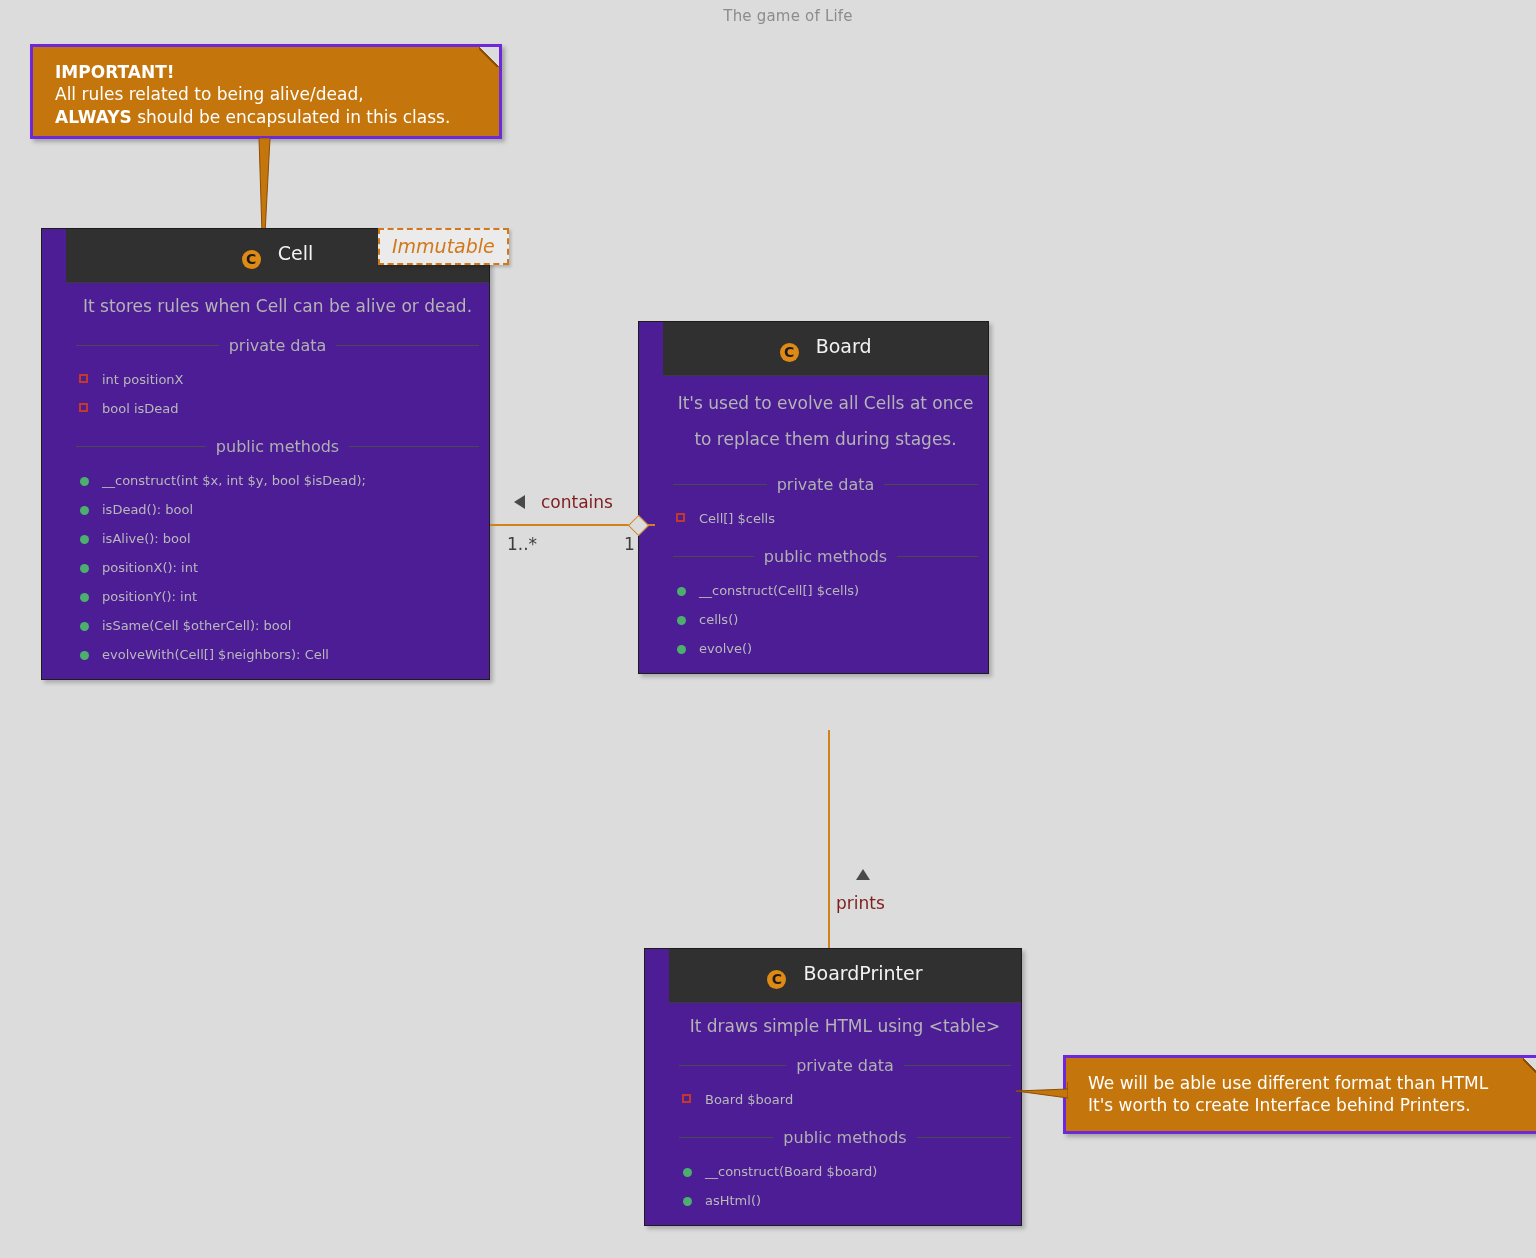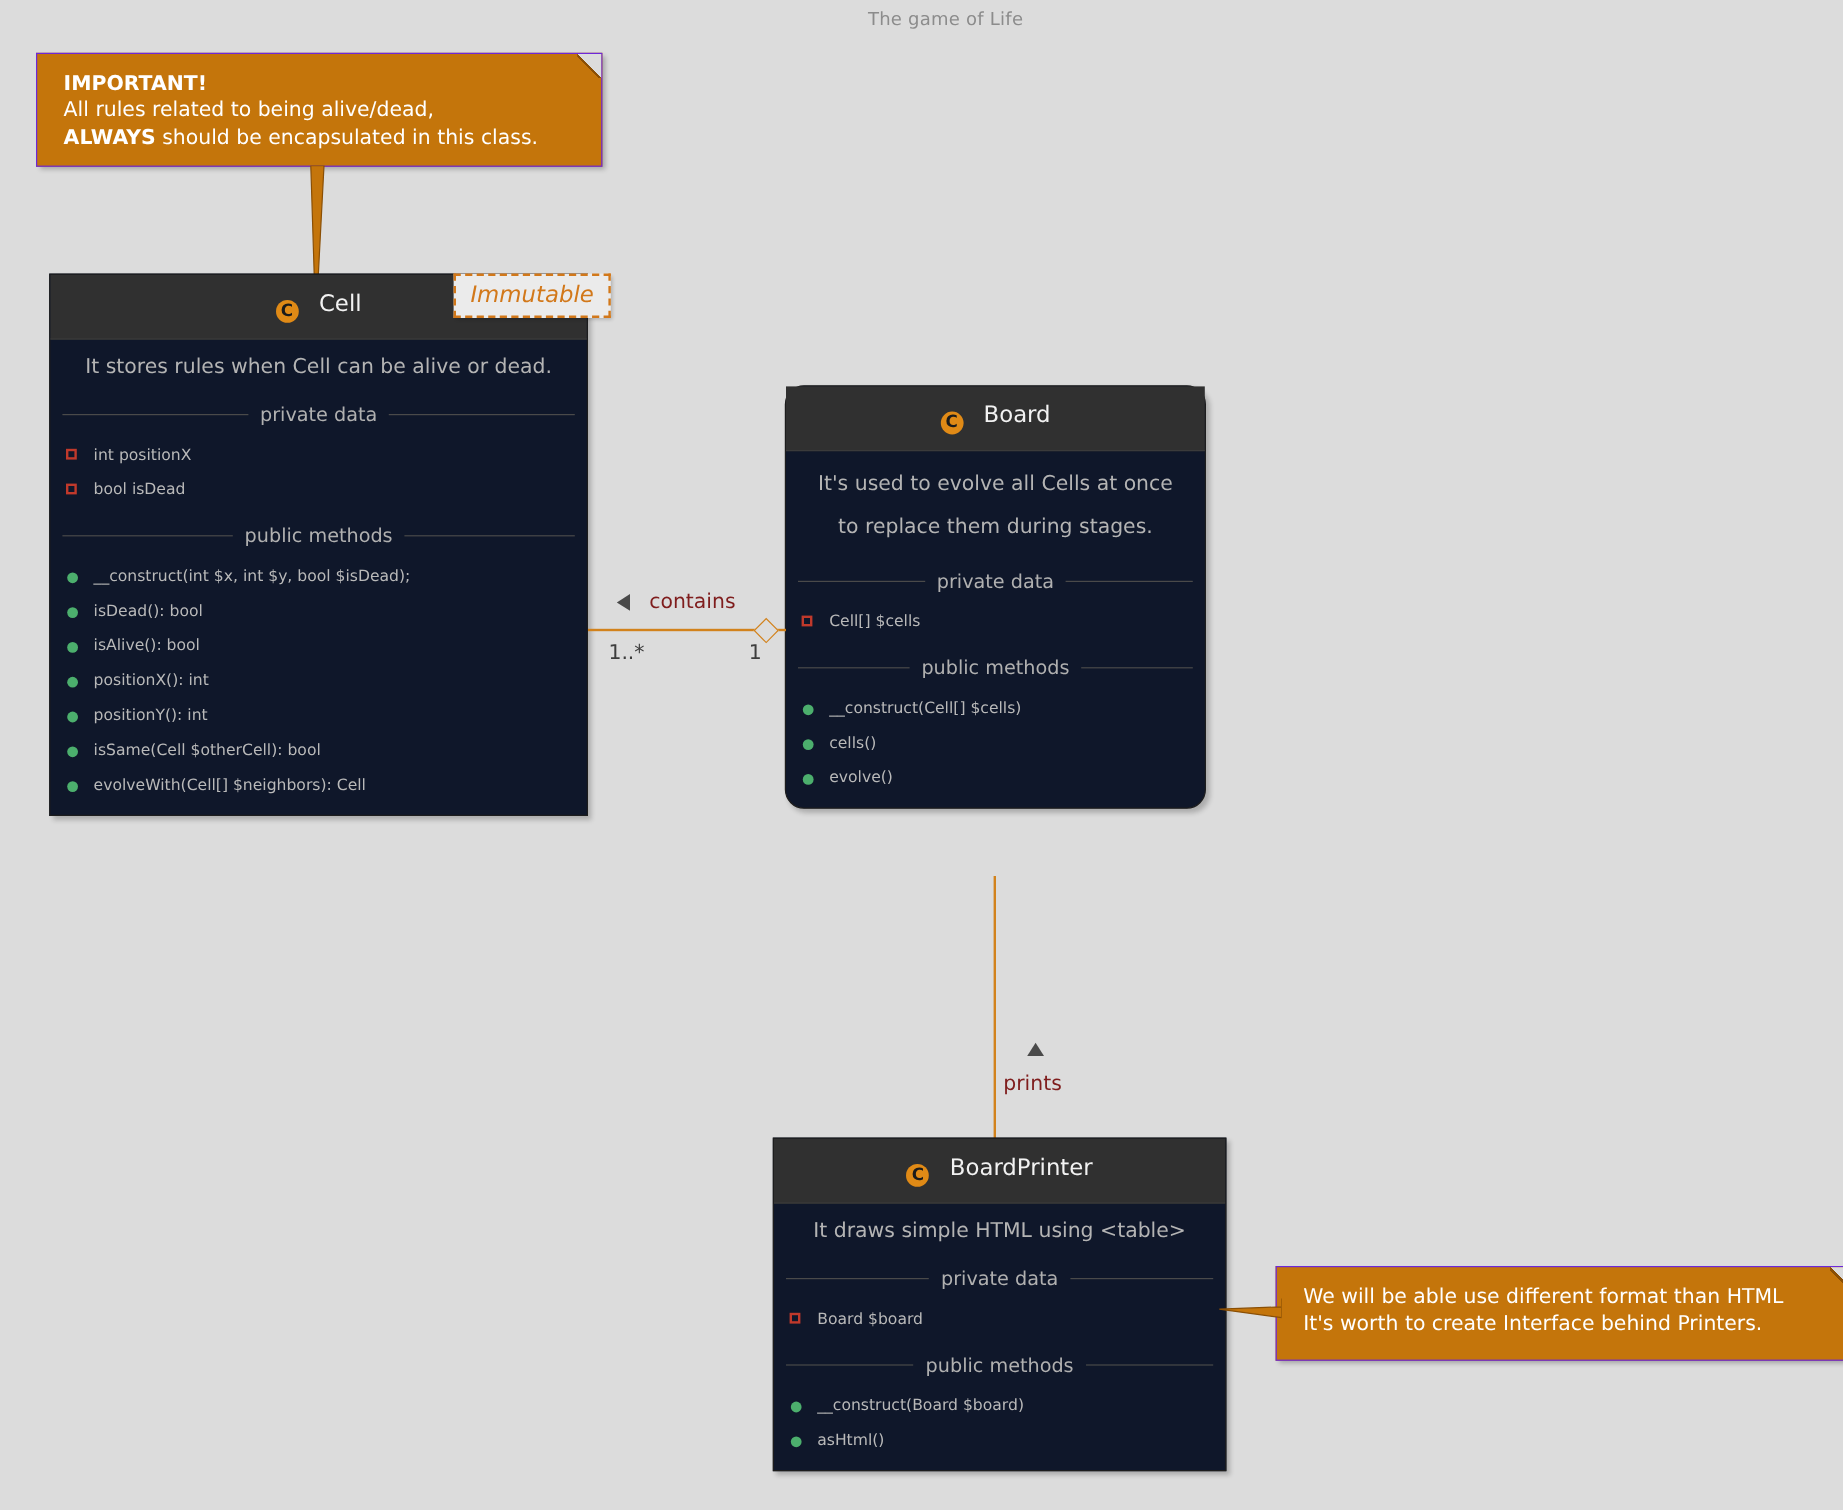--- a/index.html
+++ b/index.html
@@ -23,23 +23,24 @@
     top: 7px; left: 0; width: 1536px;
     text-align: center;
     font-size: 15px;
     color: #8c8c8c;
     letter-spacing: .2px;
   }
 
   
   .uml-class {
     position: absolute;
-    background: #0f172a;
+    background: #4c1d95;
     border: 1px solid #1d1d1d;
     box-shadow: 3px 3px 4px rgba(0,0,0,.22);
+    padding-left: 24px;
   }
   .class-header {
     background: #303030;
     border-bottom: 1px solid #3b3b3b;
     text-align: center;
     padding: 13px 8px 13px 8px;
     white-space: nowrap;
   }
   .class-icon {
     display: inline-block;
@@ -119,21 +120,21 @@
     font-style: italic;
     font-size: 19px;
     padding: 5px 12px 6px 12px;
     box-shadow: 2px 2px 3px rgba(0,0,0,.2);
   }
 
   
   .note {
     position: absolute;
     background: #c4750b;
-    border: 1px solid #6d28d9;
+    border: 3px solid #6d28d9;
     color: #ffffff;
     font-size: 17px;
     line-height: 1.32;
     padding: 14px 18px 14px 22px;
     box-shadow: 3px 3px 4px rgba(0,0,0,.25);
   }
   .note .fold {
     position: absolute;
     top: 0; right: 0;
     width: 20px; height: 20px;
@@ -217,21 +218,21 @@
       <li class="member"><span class="marker-public"></span><span>isAlive(): bool</span></li>
       <li class="member"><span class="marker-public"></span><span>positionX(): int</span></li>
       <li class="member"><span class="marker-public"></span><span>positionY(): int</span></li>
       <li class="member"><span class="marker-public"></span><span>isSame(Cell $otherCell): bool</span></li>
       <li class="member"><span class="marker-public"></span><span>evolveWith(Cell[] $neighbors): Cell</span></li>
     </ul>
   </div>
 
   <div class="stereotype" style="left:358px; top:228px;">Immutable</div>
 
-  <div class="uml-class" id="class-board" style="left:634px; top:321px; width:351px;border-radius:16px;">
+  <div class="uml-class" id="class-board" style="left:618px; top:321px; width:351px;">
     <div class="class-header">
       <span class="class-icon">C</span>
       <span class="class-name">Board</span>
     </div>
     <div class="class-desc spaced">
       <div>It's used to evolve all Cells at once</div>
       <div>to replace them during stages.</div>
     </div>
 
     <div class="section-label">private data</div>

